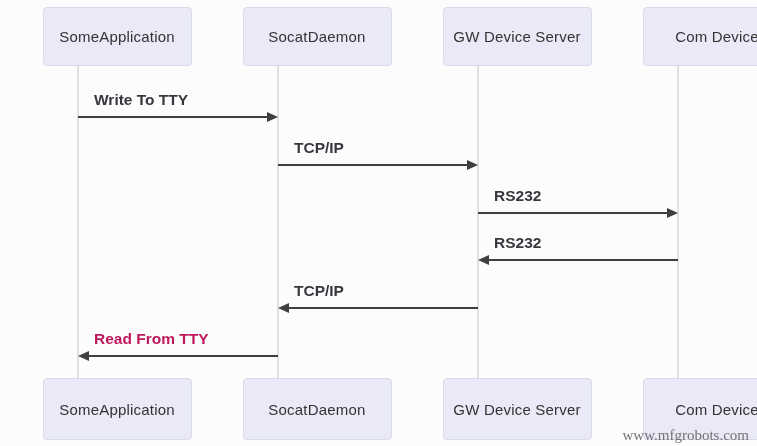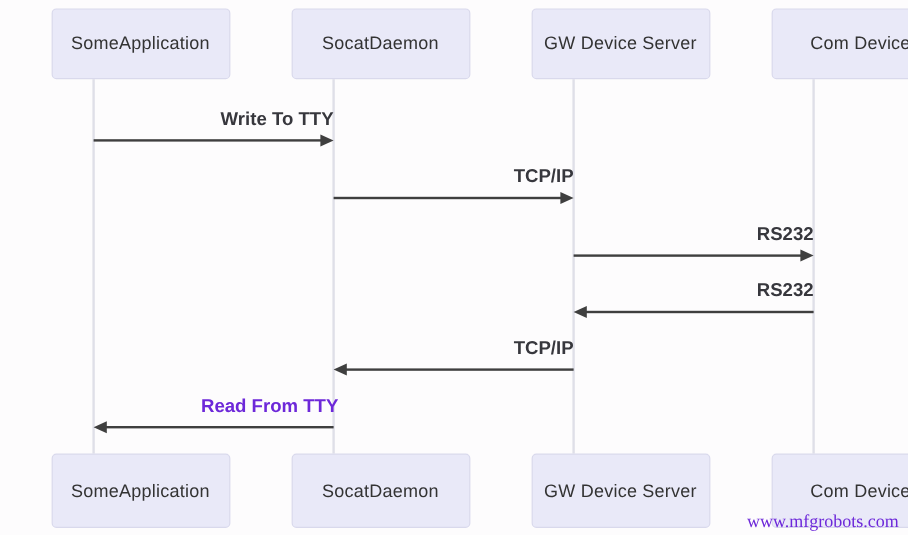--- a/index.html
+++ b/index.html
@@ -20,23 +20,24 @@
     justify-content: center;
     margin-left: 39px;
   }
   .pbox span {
     font-size: 15px;
     letter-spacing: 0.2px;
   }
   .lifeline { position: absolute; width: 2px; }
   .msg-label {
     position: absolute;
-    text-align: right;
+    text-align: left;
     font-weight: bold;
     font-size: 15.5px;
+    margin-left: 16px;
   }
   .msg-line { position: absolute; height: 2px; }
   .arrowhead {
     position: absolute;
     width: 0; height: 0;
     border-top: 5px solid transparent;
     border-bottom: 5px solid transparent;
   }
   .watermark {
     position: absolute;
@@ -87,18 +88,18 @@
       <div class="arrowhead" style="top: 160px; left: 467px; border-left: 11px solid rgb(63, 63, 63);"></div>
       <div class="msg-label" style="left: 478px; width: 200px; top: 187px; color: rgb(55, 55, 61);">RS232</div>
       <div class="msg-line" style="left: 478px; width: 194px; top: 212px; background: rgb(63, 63, 63);"></div>
       <div class="arrowhead" style="top: 208px; left: 667px; border-left: 11px solid rgb(63, 63, 63);"></div>
       <div class="msg-label" style="left: 478px; width: 200px; top: 234px; color: rgb(55, 55, 61);">RS232</div>
       <div class="msg-line" style="left: 484px; width: 194px; top: 259px; background: rgb(63, 63, 63);"></div>
       <div class="arrowhead" style="top: 255px; left: 478px; border-right: 11px solid rgb(63, 63, 63);"></div>
       <div class="msg-label" style="left: 278px; width: 200px; top: 282px; color: rgb(55, 55, 61);">TCP/IP</div>
       <div class="msg-line" style="left: 284px; width: 194px; top: 307px; background: rgb(63, 63, 63);"></div>
       <div class="arrowhead" style="top: 303px; left: 278px; border-right: 11px solid rgb(63, 63, 63);"></div>
-      <div class="msg-label" style="left: 78px; width: 204px; top: 330px; color: #6d28d9;">Read From TTY</div>
+      <div class="msg-label" style="left: 78px; width: 204px; top: 330px; color: #be185d;">Read From TTY</div>
       <div class="msg-line" style="left: 84px; width: 194px; top: 355px; background: rgb(63, 63, 63);"></div>
       <div class="arrowhead" style="top: 351px; left: 78px; border-right: 11px solid rgb(63, 63, 63);"></div>
     </div>
-  <div class="watermark" style="color: #6d28d9; margin-left: 16px;">www.mfgrobots.com</div>
+  <div class="watermark" style="color: #737373; margin-left: 16px;">www.mfgrobots.com</div>
 </div>
 
 </body></html>

